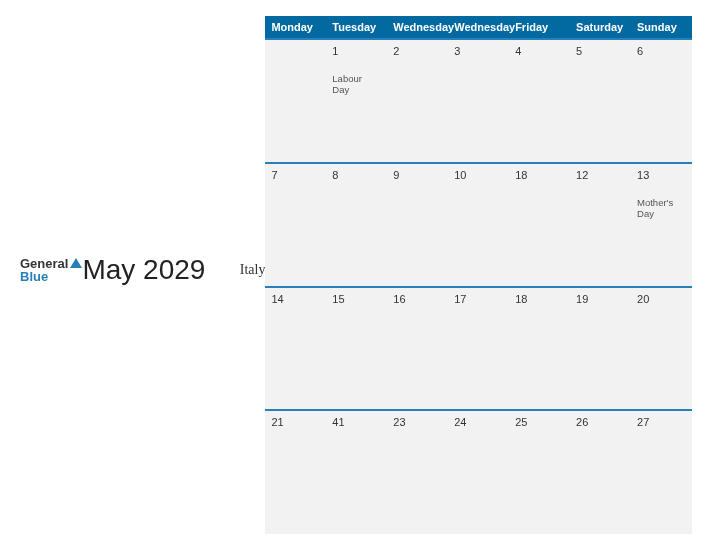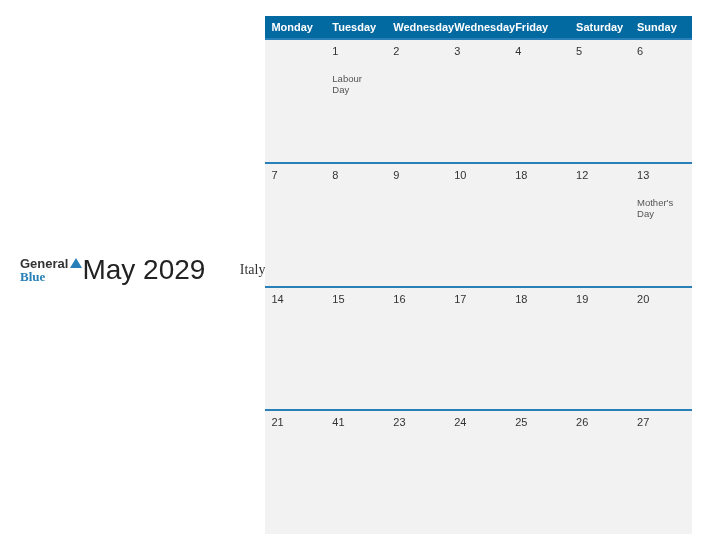--- a/index.html
+++ b/index.html
@@ -31,21 +31,20 @@
     }
     .logo-general {
       font-size: 13px;
       font-weight: bold;
       color: #333;
     }
     .logo-blue {
       font-size: 13px;
       font-weight: bold;
       color: #2980b9;
-      font-family: Liberation Serif, serif;
     }
     .logo-triangle {
       display: inline-block;
       width: 0;
       height: 0;
       border-left: 6px solid transparent;
       border-right: 6px solid transparent;
       border-bottom: 10px solid #2980b9;
       margin-left: 2px;
       vertical-align: middle;

